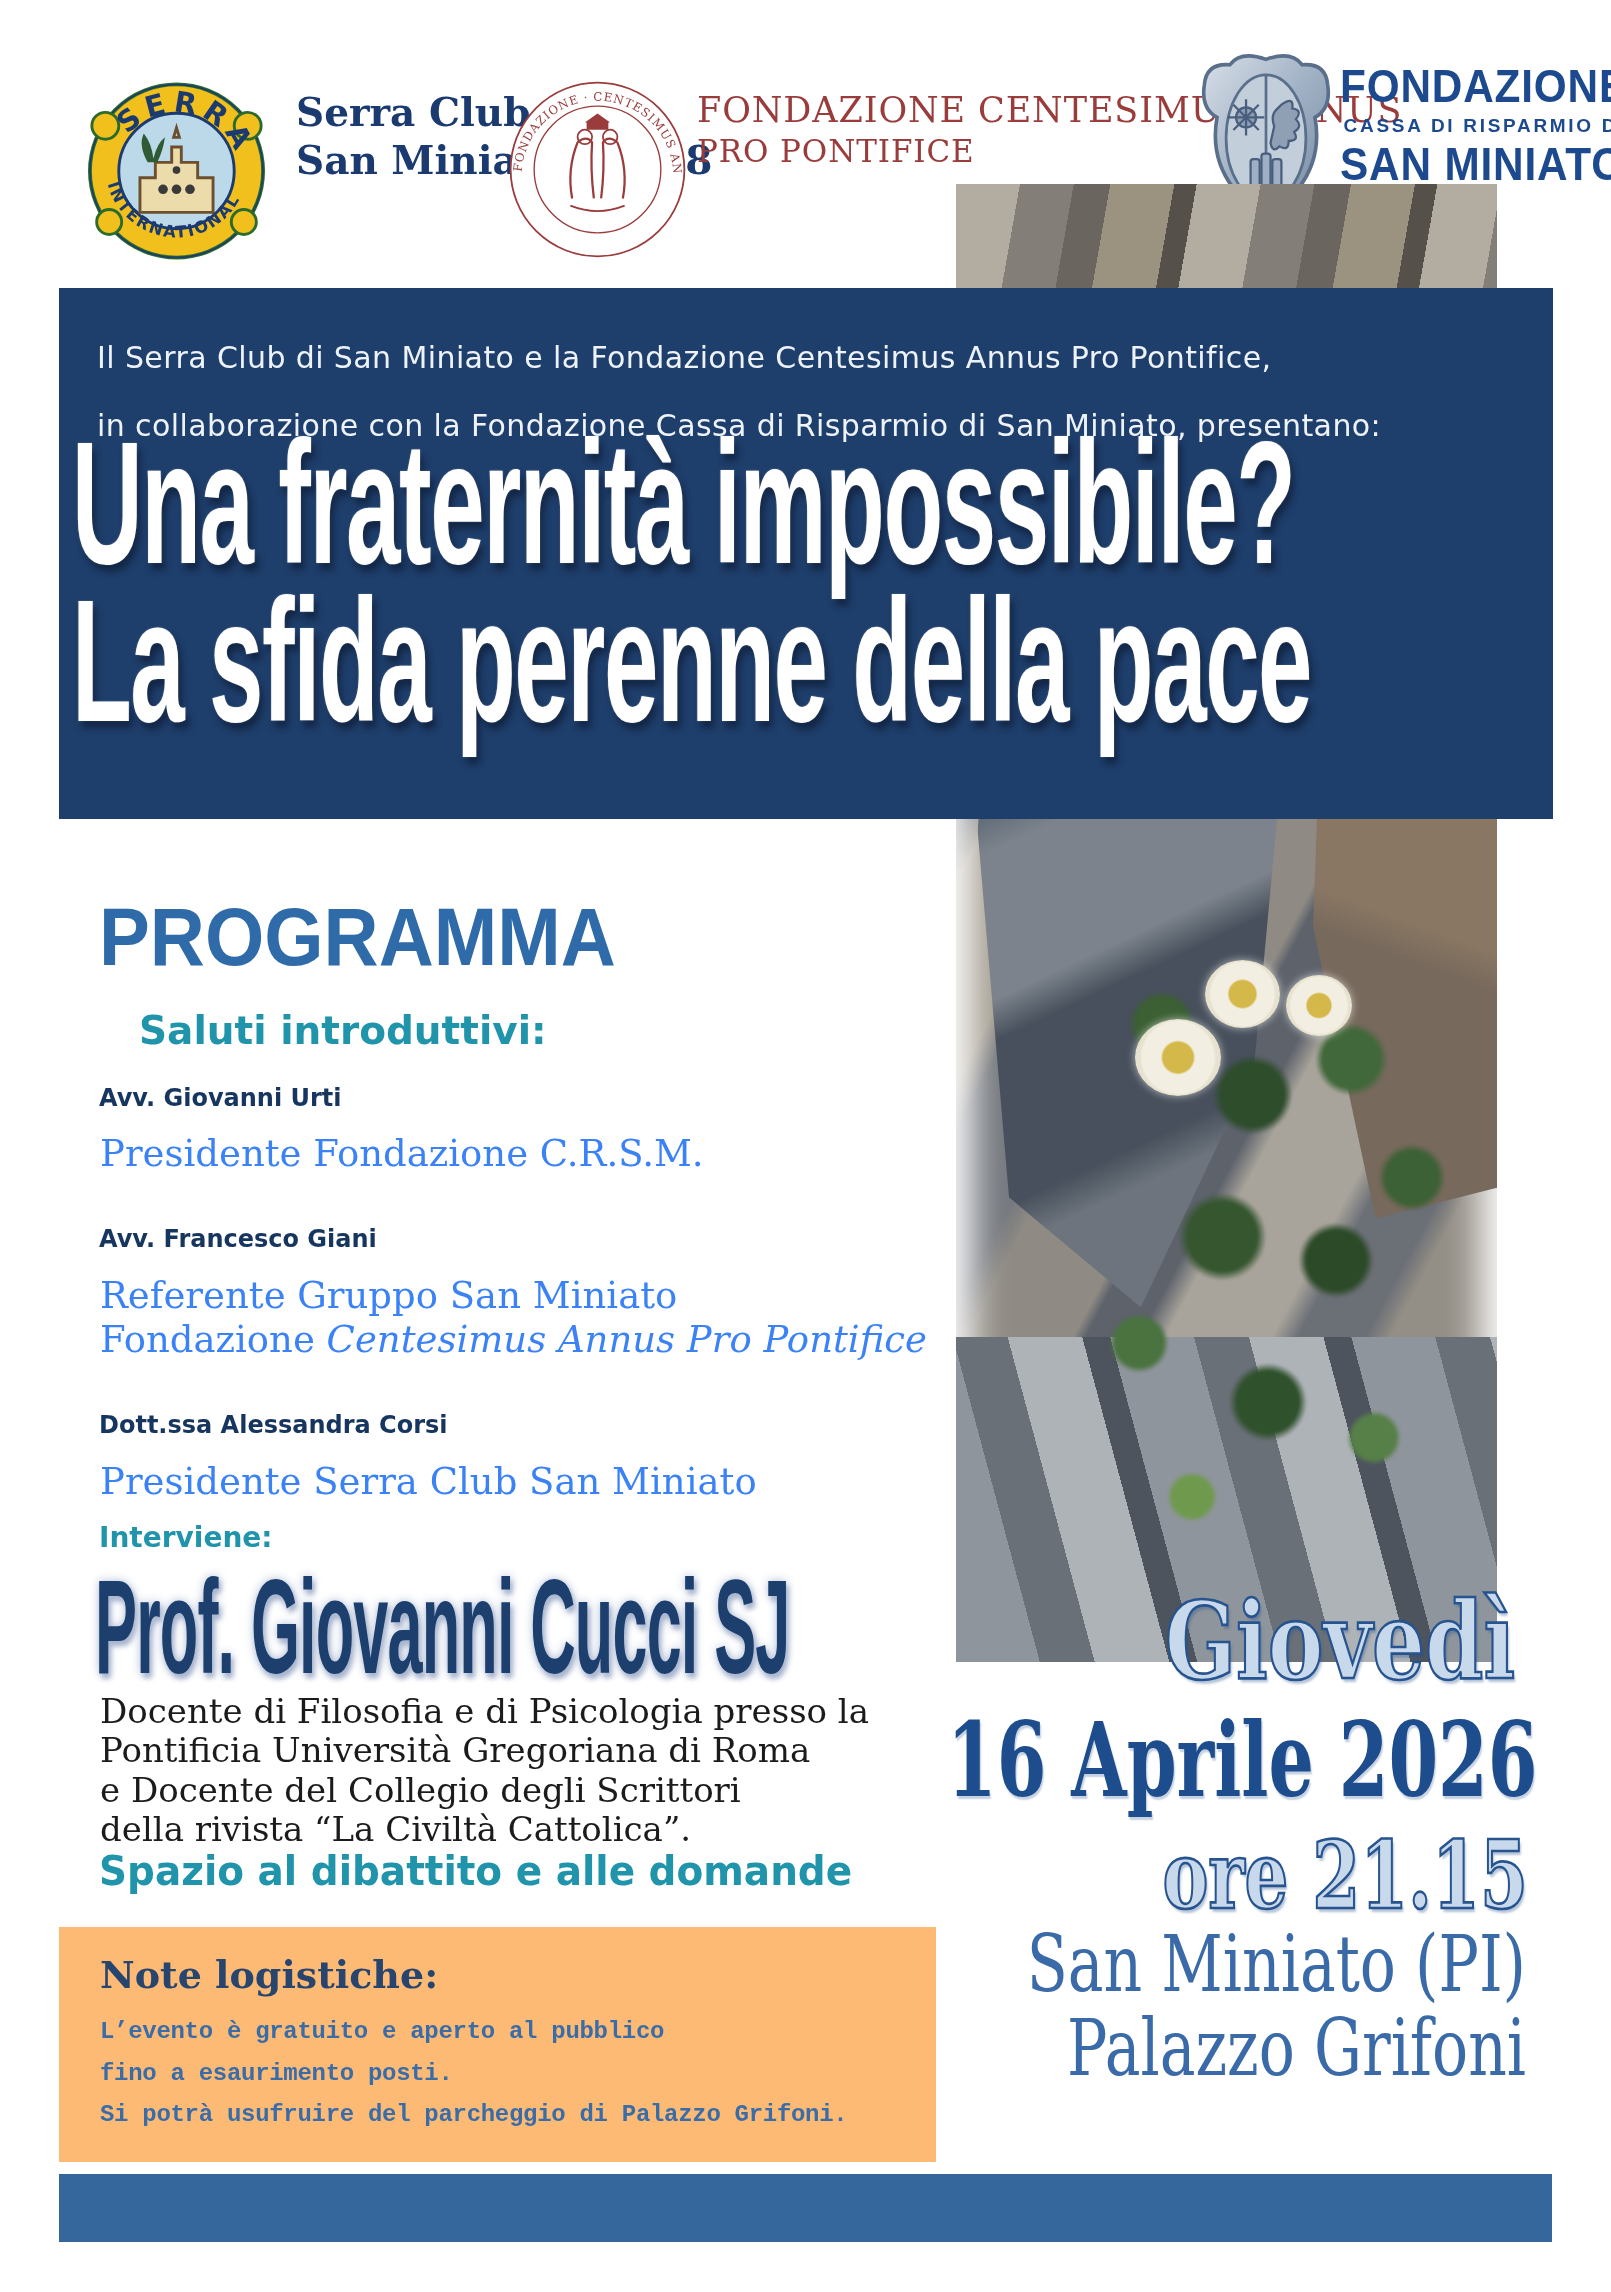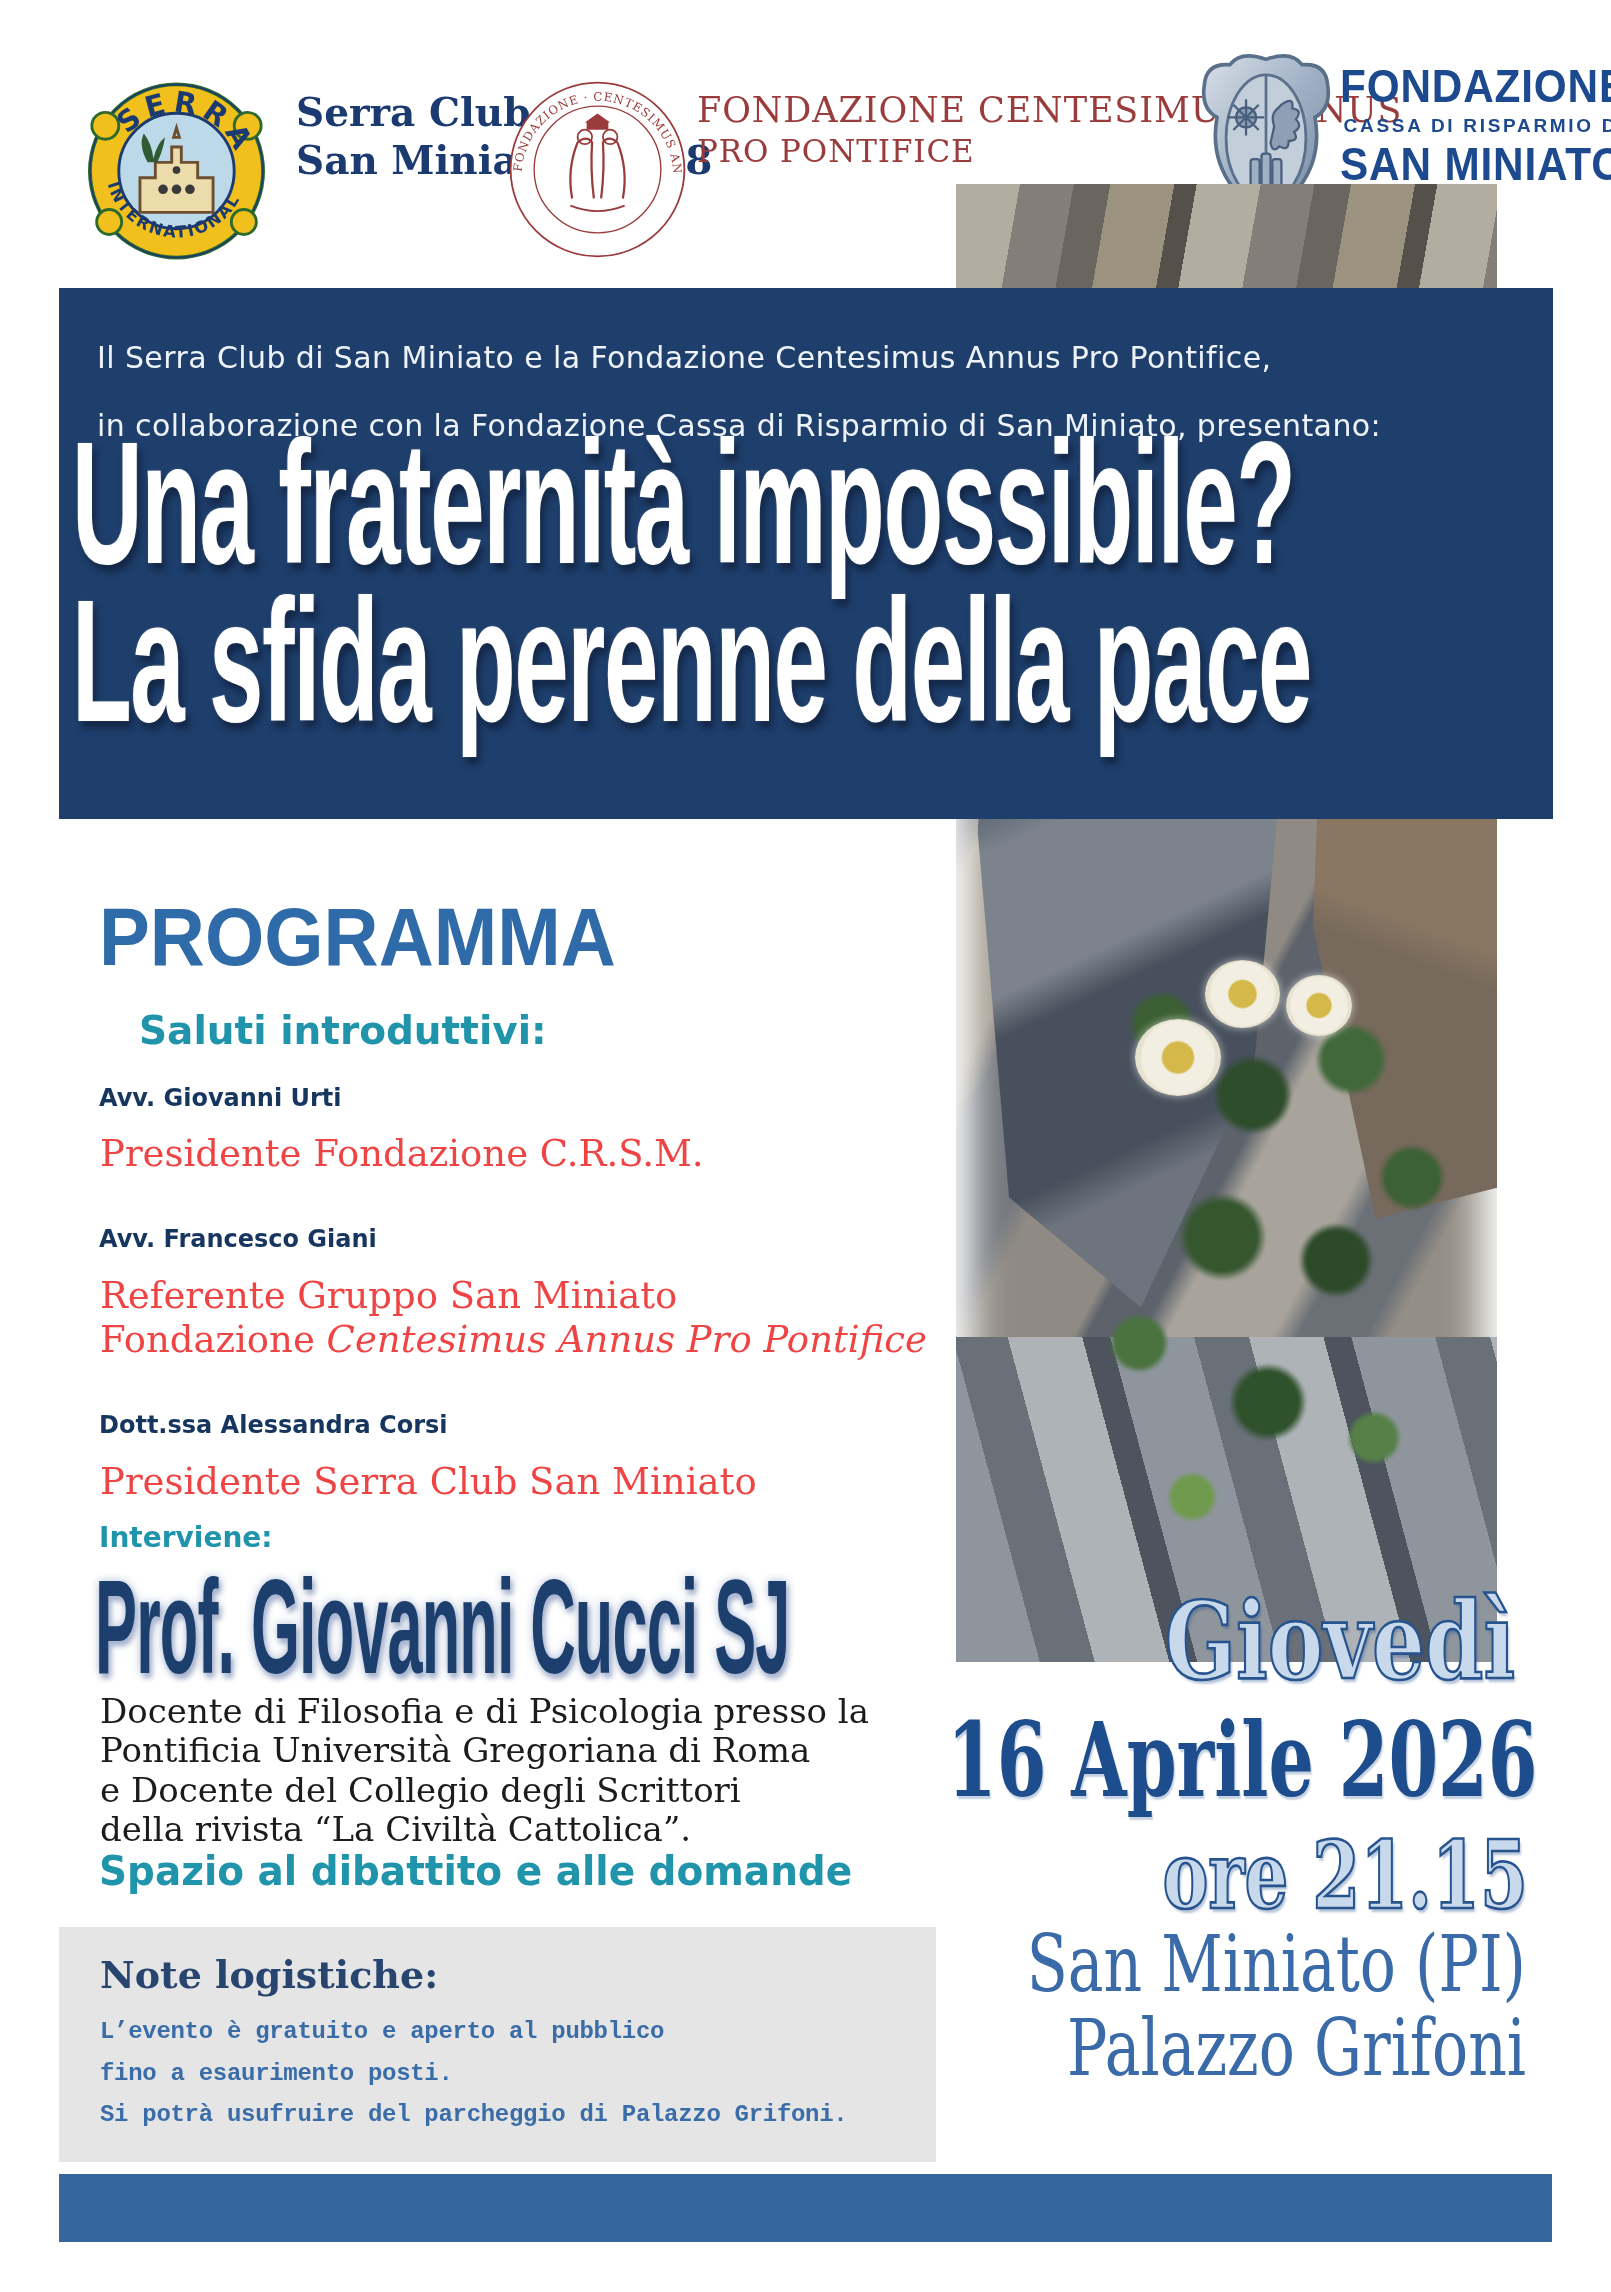--- a/index.html
+++ b/index.html
@@ -67,31 +67,31 @@
     text-shadow:6.3px 7.2px 9px rgba(14,28,52,.65),0 0 2.7px rgba(255,255,255,.3);}
   .big-title.t1{top:127px;}
   .big-title.t2{top:285px;}
 
   
   .programma{left:99px;top:896px;color:#2e6ba8;font-family:"Liberation Sans",sans-serif;
     font-weight:bold;font-size:82px;line-height:1;transform:scaleX(0.93);transform-origin:left;}
   .teal{color:#2094ab;font-weight:bold;font-family:"DejaVu Sans",sans-serif;}
   .saluti{left:99px;top:1008px;font-size:39px;margin-left:40px;}
   .sp-name{left:99px;color:#17365f;font-weight:bold;font-size:24px;font-family:"DejaVu Sans",sans-serif;}
-  .sp-role{left:100px;color:#ef4444;font-family:"DejaVu Serif",serif;font-size:37px;}
+  .sp-role{left:100px;color:#3b82f6;font-family:"DejaVu Serif",serif;font-size:37px;}
   .interviene{left:99px;top:1521px;font-size:28px;}
   .prof-name{left:95px;top:1560px;color:#1d3f6e;font-family:"Liberation Sans",sans-serif;
     font-weight:bold;font-size:134px;line-height:1;letter-spacing:-1.8px;
     transform:scaleX(0.47);transform-origin:left center;white-space:nowrap;
     text-shadow:0 0 14.3px rgba(172,187,212,.95),5.4px 5.4px 8px rgba(150,165,195,.85);}
   .bio{left:100px;color:#1b1b1b;font-family:"DejaVu Serif",serif;font-size:34px;}
   .spazio{left:99px;top:1847px;font-size:41px;transform:scaleX(0.95);transform-origin:left;}
 
   
-  .notes-box{left:59px;top:1927px;width:877px;height:235px;background:#e5e5e5;}
+  .notes-box{left:59px;top:1927px;width:877px;height:235px;background:#fdba74;}
   .notes-head{position:absolute;left:41px;top:25px;color:#27456f;font-family:"DejaVu Serif",serif;
     font-weight:bold;font-size:38px;}
   .notes-line{position:absolute;left:41px;color:#3a6da8;font-family:Liberation Mono, monospace;
     font-weight:bold;font-size:24px;letter-spacing:-0.3px;}
   .notes-line.n1{top:91px;} .notes-line.n2{top:133px;} .notes-line.n3{top:174px;}
   .footer-bar{left:59px;top:2174px;width:1493px;height:68px;background:#35679c;z-index:2;}
 
   
   .event{left:896px;top:1576px;width:641px;height:573px;z-index:3;}
   .ev{position:absolute;right:0;white-space:nowrap;font-family:"DejaVu Serif",serif;

